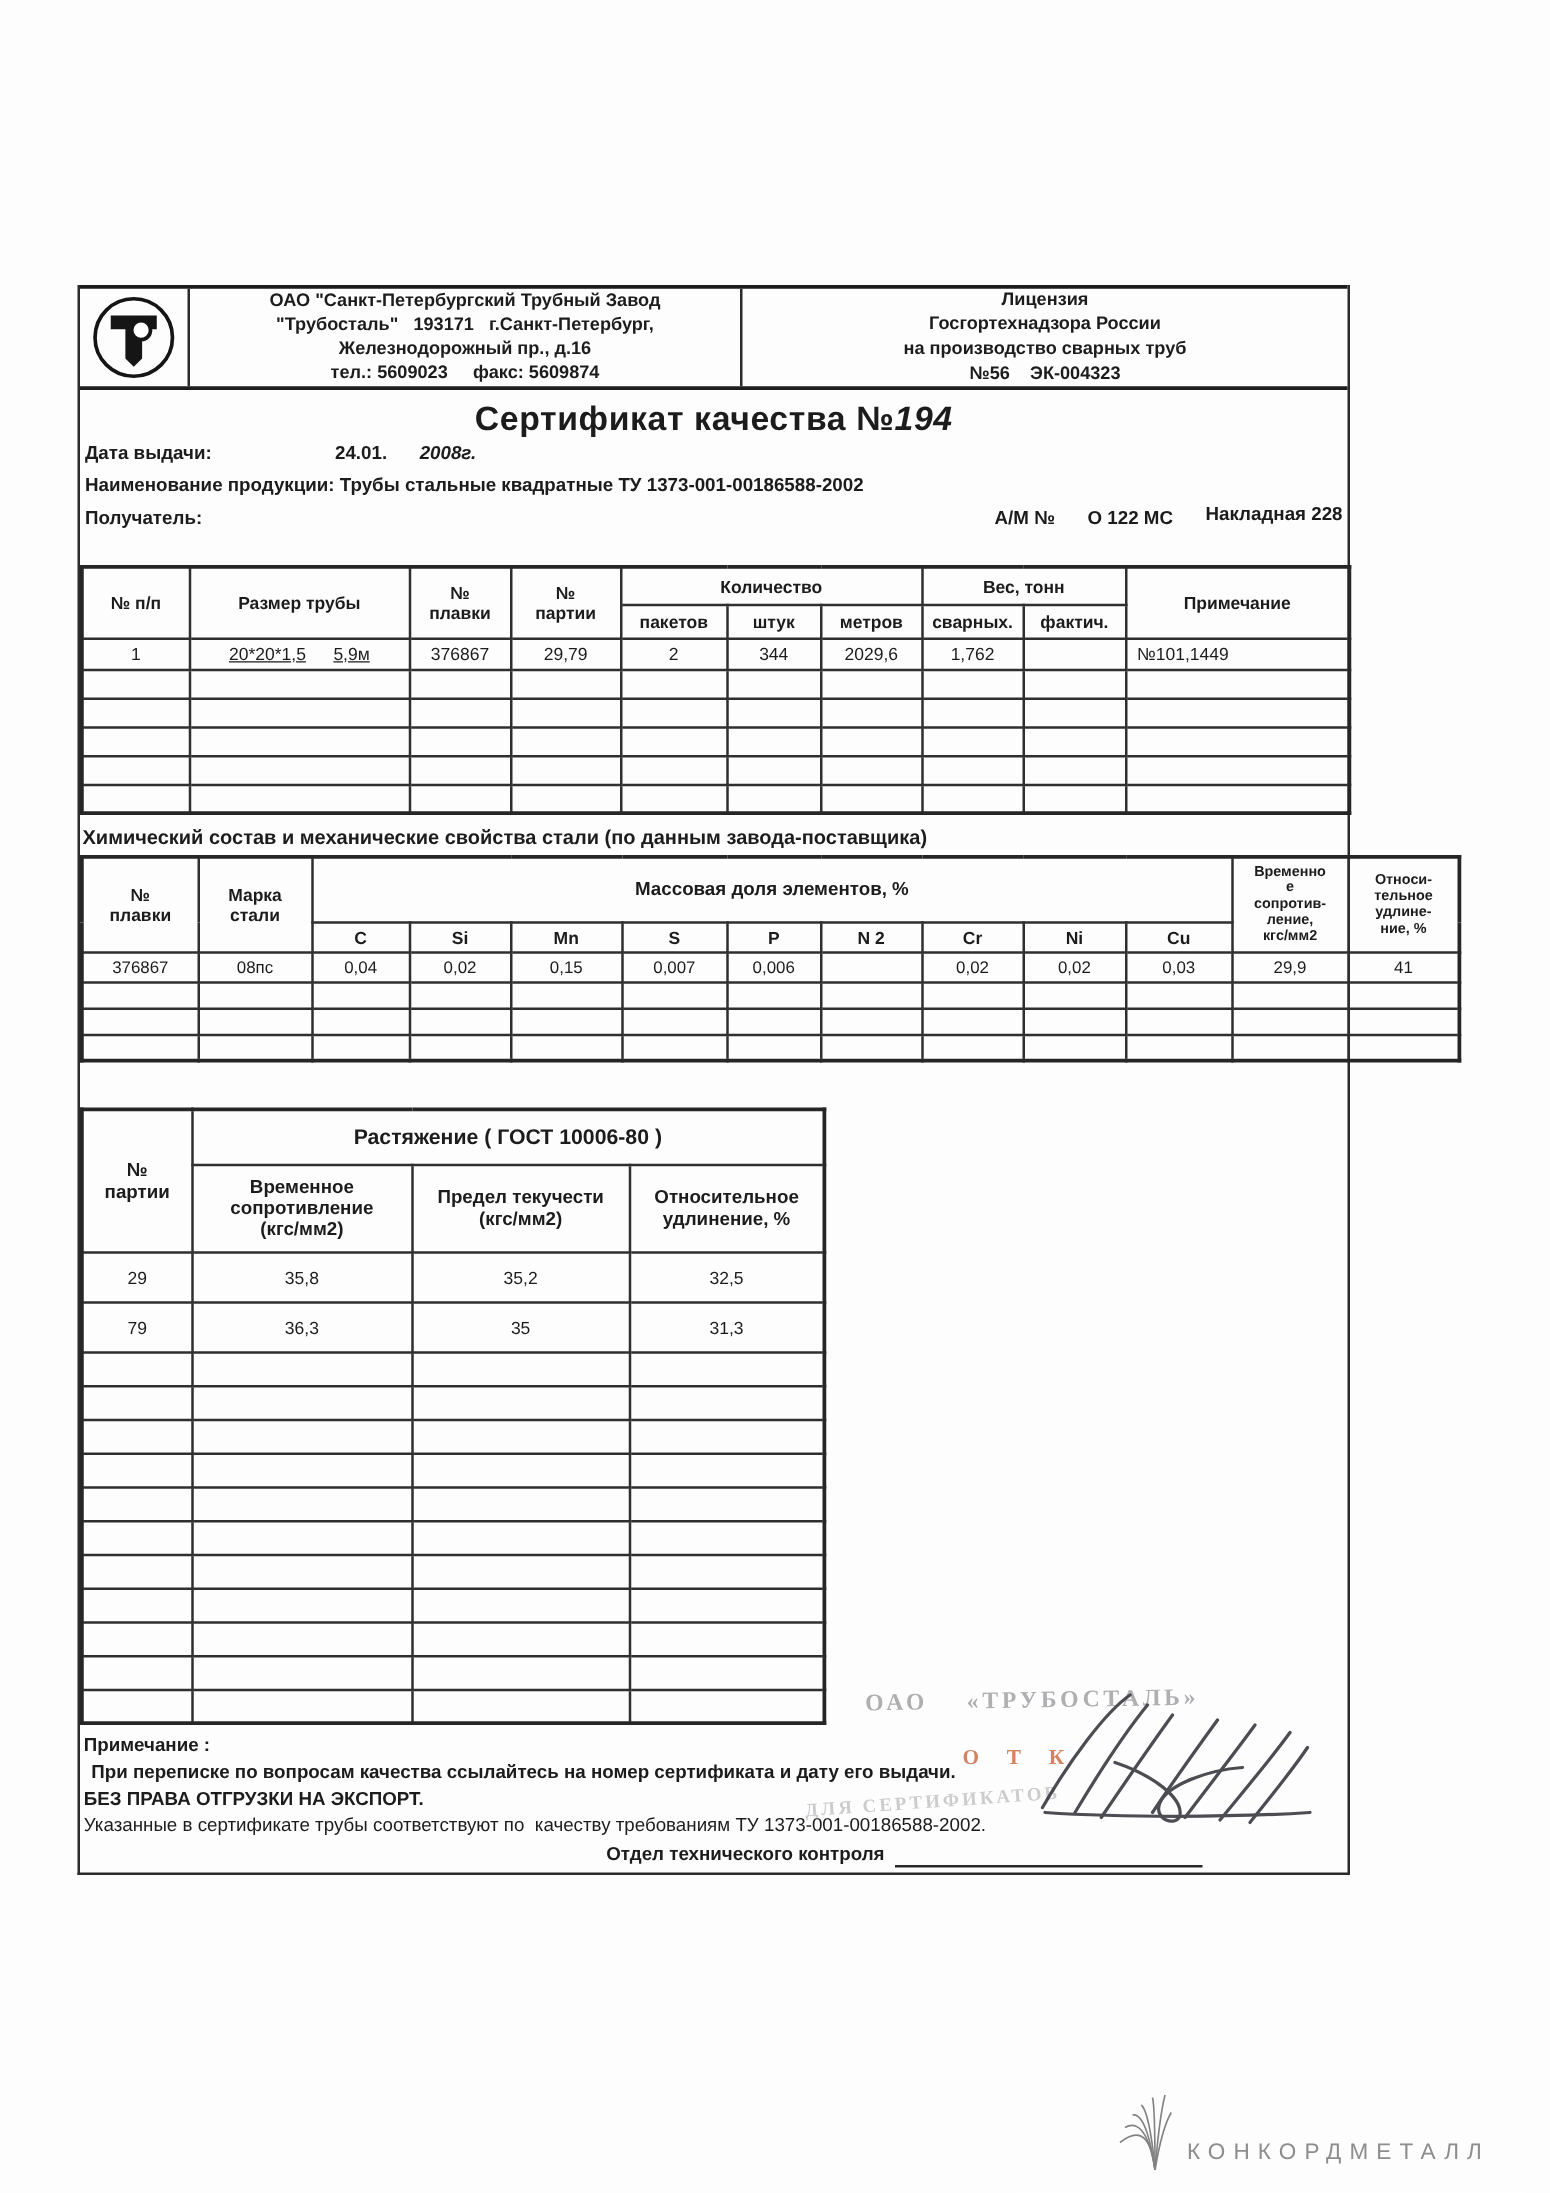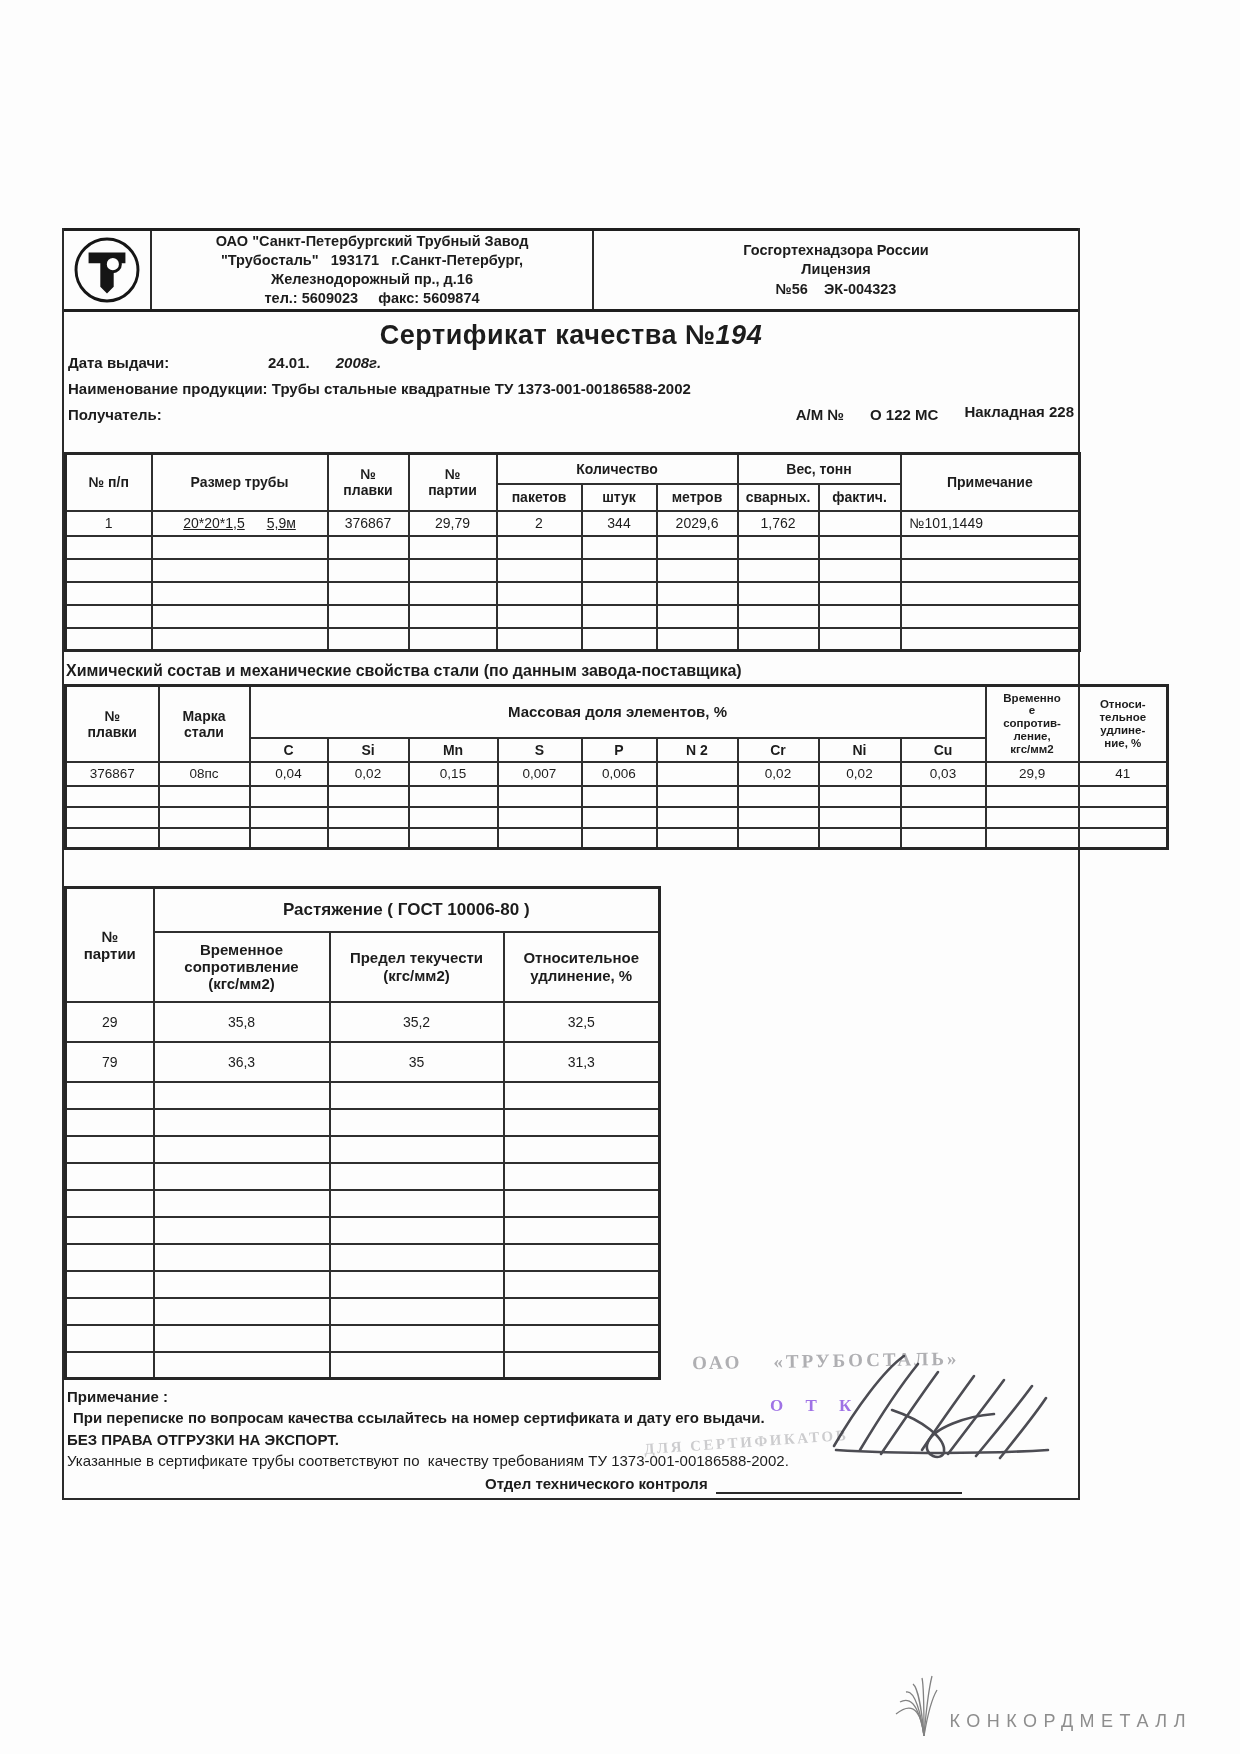--- a/index.html
+++ b/index.html
@@ -93,22 +93,23 @@
         <circle cx="50" cy="36" r="9" fill="#ffffff" stroke="#151515" stroke-width="3.5"></circle>
       </svg>
     </div>
     <div class="company-cell">
       <div class="pre-space">ОАО "Санкт-Петербургский Трубный Завод</div>
       <div class="pre-space">"Трубосталь"   193171   г.Санкт-Петербург,</div>
       <div class="pre-space">Железнодорожный пр., д.16</div>
       <div class="pre-space">тел.: 5609023     факс: 5609874</div>
     </div>
     <div class="license-cell">
+      <div class="pre-space">Лицензия</div>
       <div class="pre-space">Госгортехнадзора России</div>
-      <div class="pre-space">Лицензия</div>
+      <div class="pre-space">на производство сварных труб</div>
       <div class="pre-space">№56    ЭК-004323</div>
     </div>
   </div>
 
   <div class="title">
     <span>Сертификат качества №</span><span class="num">194</span>
   </div>
 
   <div class="meta">
     <div class="meta-row">
@@ -459,21 +460,21 @@
     <div class="n2">При переписке по вопросам качества ссылайтесь на номер сертификата и дату его выдачи.</div>
     <div class="n3">БЕЗ ПРАВА ОТГРУЗКИ НА ЭКСПОРТ.</div>
     <div class="n4 pre-space">Указанные в сертификате трубы соответствуют по  качеству требованиям ТУ 1373-001-00186588-2002.</div>
     <div class="dept-row">
       <span>Отдел технического контроля</span>
       <span class="dept-line"></span>
     </div>
   </div>
 
   <div class="stamp stamp-1" style="color:#9c9ca0">ОАО    «ТРУБОСТАЛЬ»</div>
-  <div class="stamp stamp-2" style="color:#6d28d9">О Т К</div>
+  <div class="stamp stamp-2" style="color:#c2410c">О Т К</div>
   <div class="stamp stamp-3" style="color:#9c9ca0">ДЛЯ СЕРТИФИКАТОВ</div>
 
   <svg class="signature" width="225" height="115" viewBox="0 0 225 115">
     <g fill="none" stroke="#34343c" stroke-width="2.6" stroke-linecap="round" opacity="0.88">
       <path d="M8,96 C30,58 58,20 78,6"></path>
       <path d="M34,100 C52,70 74,36 92,14"></path>
       <path d="M55,104 C74,76 96,44 112,22"></path>
       <path d="M96,100 C112,76 132,48 148,26"></path>
       <path d="M122,104 C140,80 162,52 178,30"></path>
       <path d="M150,106 C168,84 190,58 206,36"></path>

